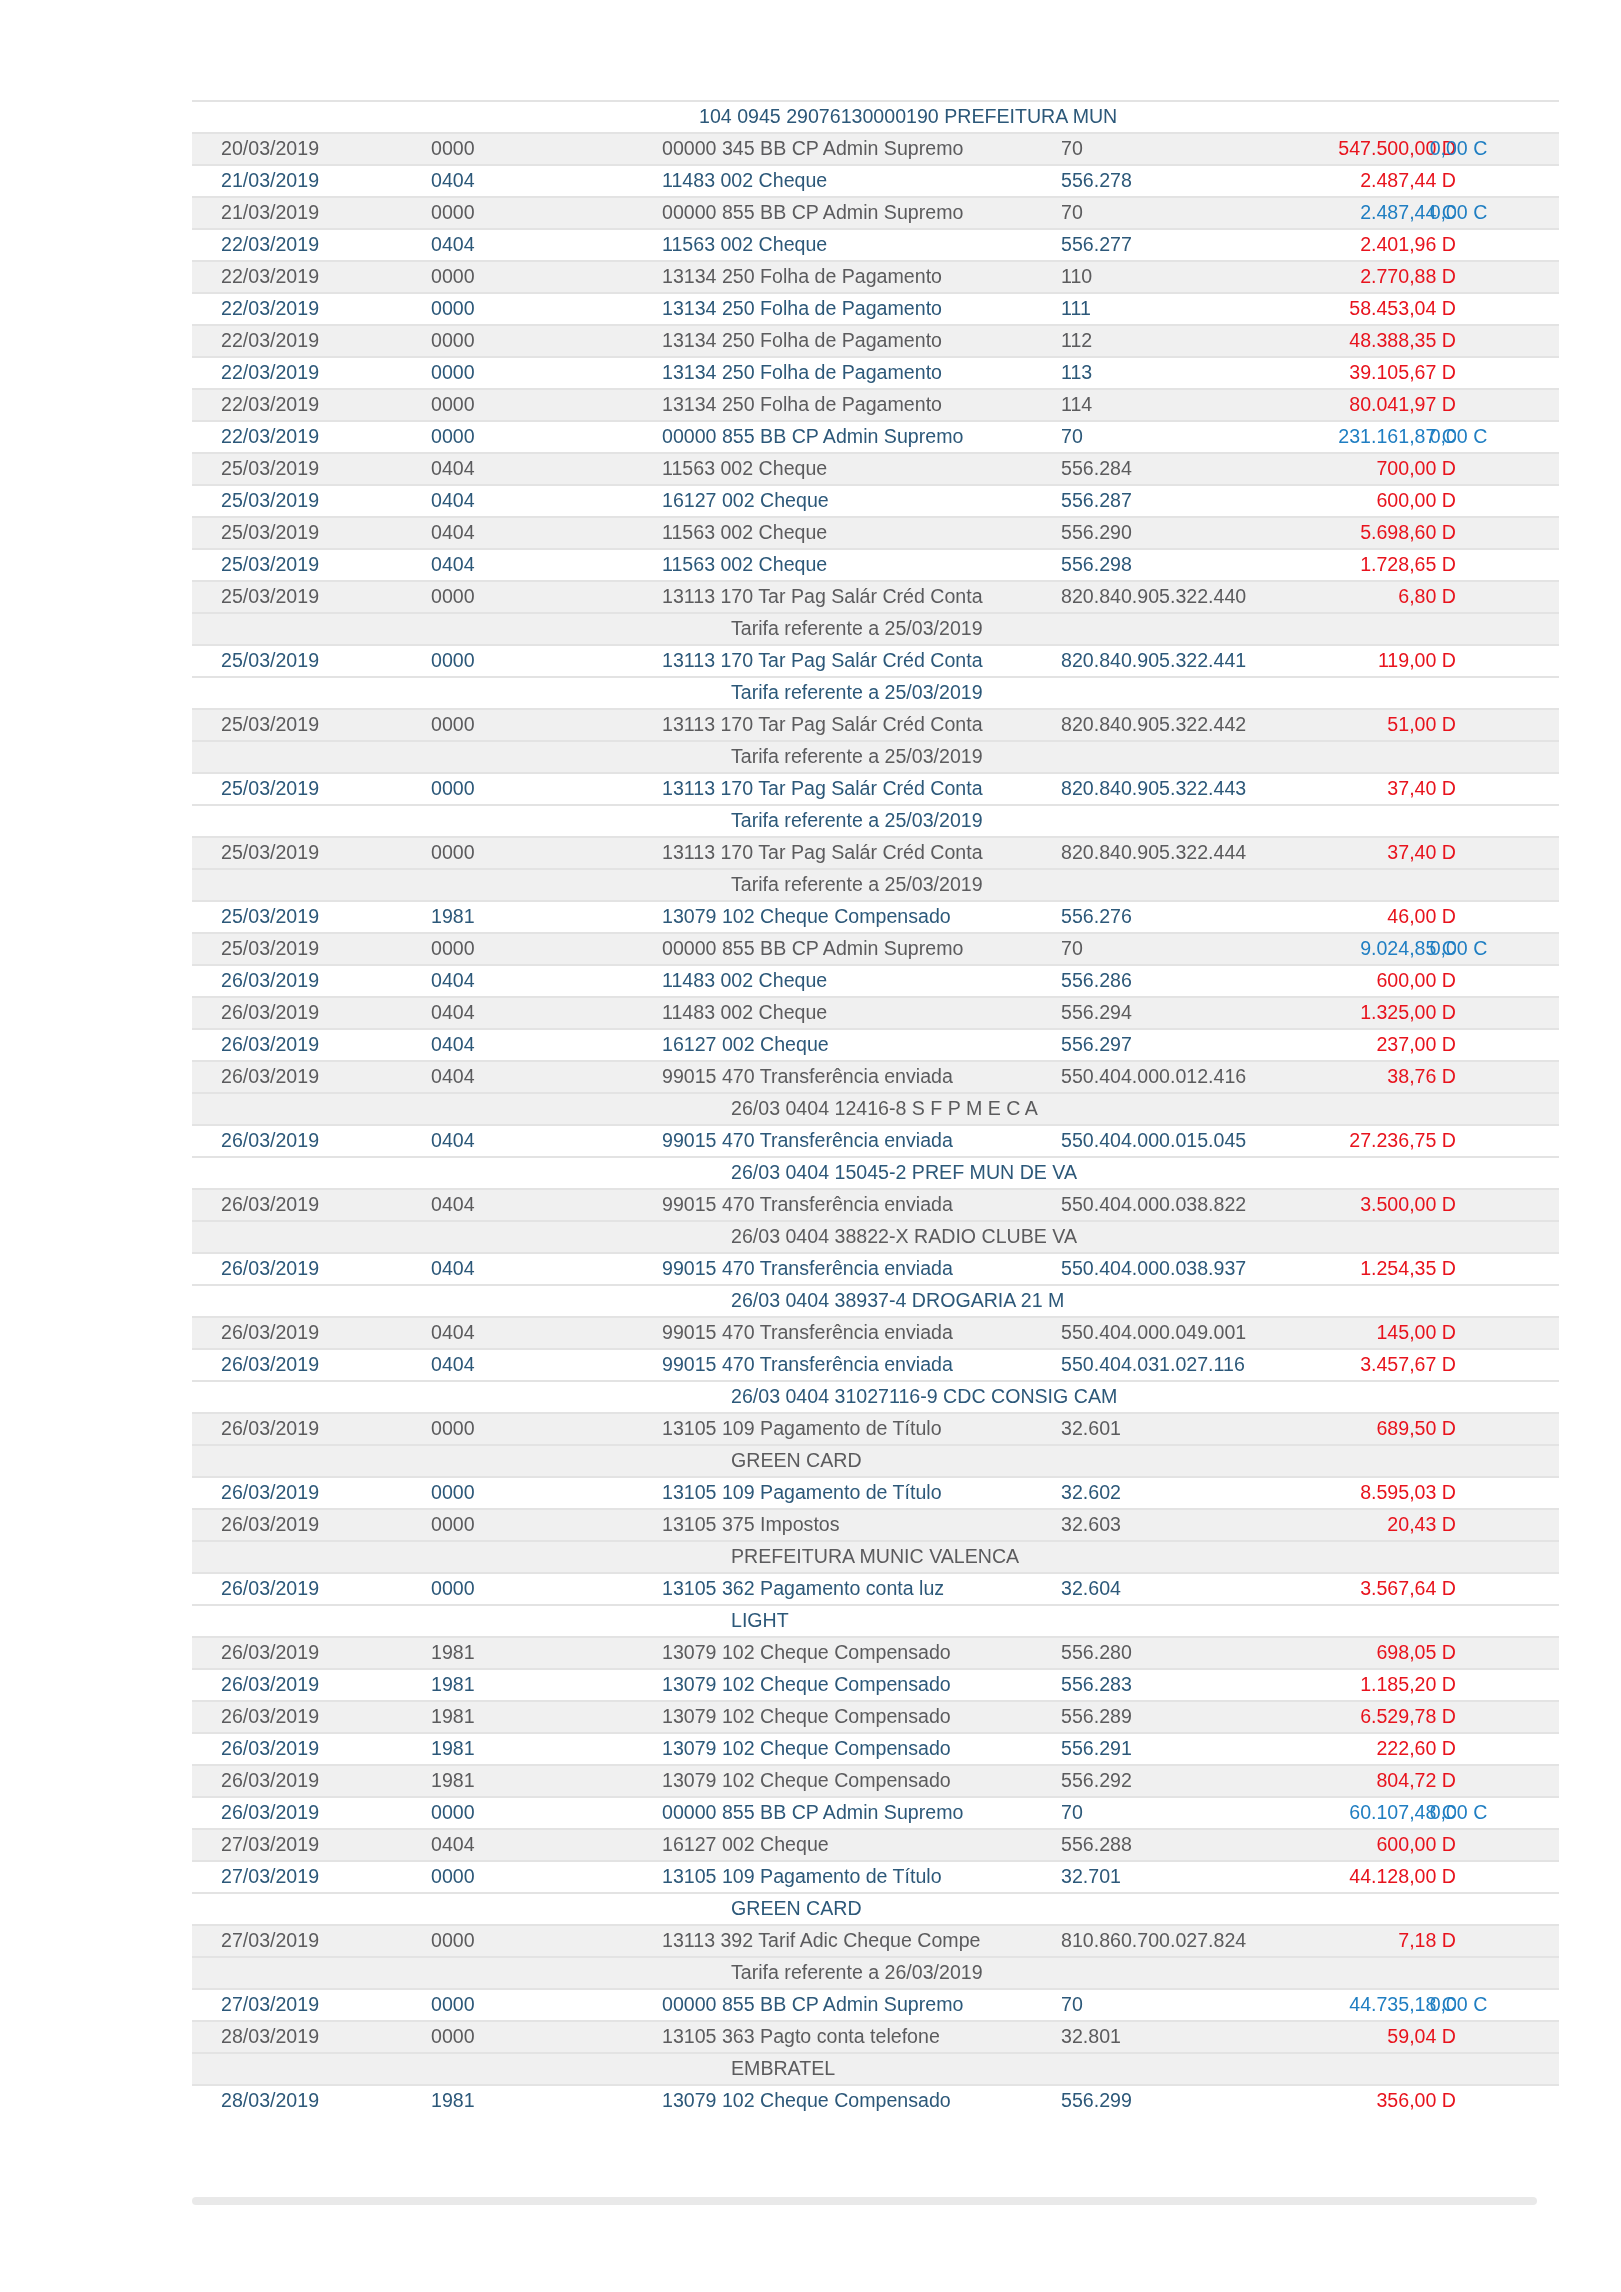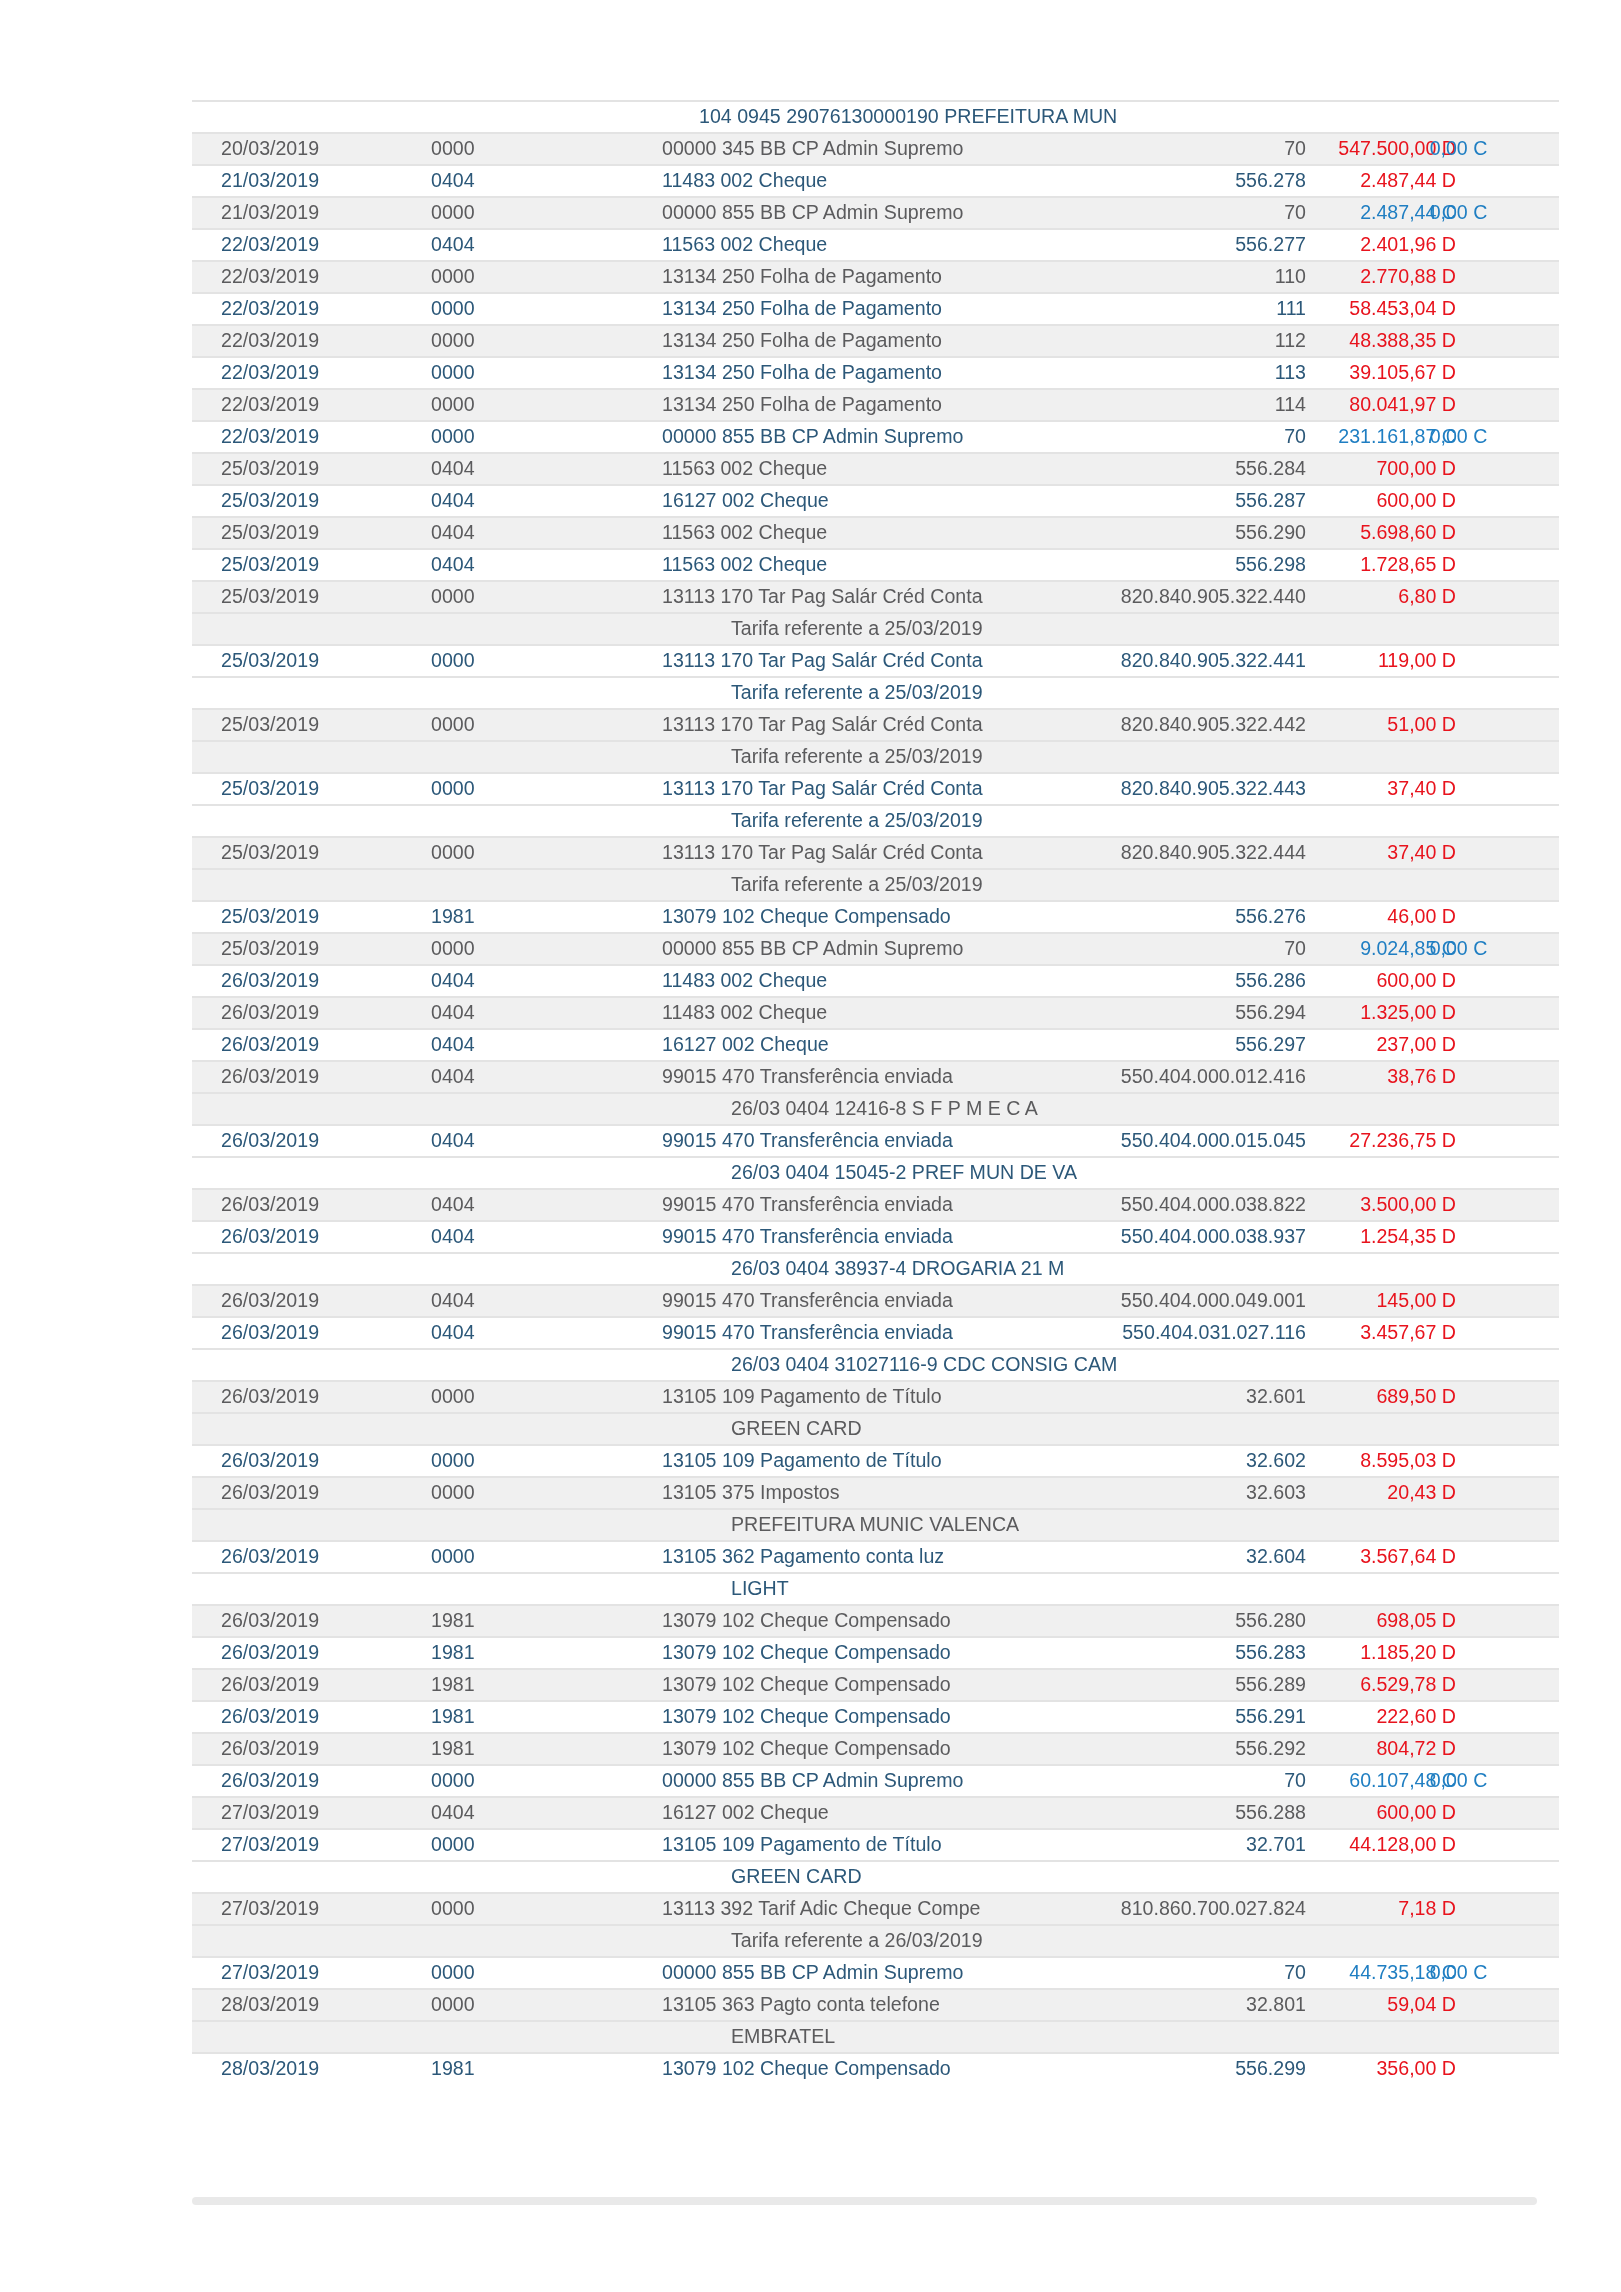--- a/index.html
+++ b/index.html
@@ -26,21 +26,21 @@
     white-space:nowrap;
   }
   .line.gray{background:var(--stripe,#f0f0f0);}
   .line.white{background:#ffffff;}
   .line span{position:absolute;top:0;height:29px;}
   .gray  .txt{color:var(--graytext,#5b5b5d);}
   .white .txt{color:var(--navy,#2c5879);}
   .c-date{left:29px;}
   .c-branch{left:239px;width:196px;text-align:left;}
   .c-desc{left:470px;}
-  .c-doc{left:869px;width:245px;text-align:right;}
+  .c-doc{left:869px;width:245px;text-align:left;}
   .c-val1{left:1019px;width:245px;text-align:right;}
   .c-val2{left:1193px;width:147px;text-align:center;}
   .c-header{left:507px;}
   .c-detail{left:539px;}
   .val.debit{color:var(--debit,#e8131d) !important;}
   .val.credit{color:var(--credit,#1f7ec2) !important;}
   .table-end{
     position:absolute;
     left:150px;top:2197px;
     width:1345px;height:7.8px;
@@ -288,20 +288,23 @@
     <span class="txt c-detail">26/03 0404 15045-2 PREF MUN DE VA</span>
   </div>
       <div class="line gray">
     <span class="txt c-date">26/03/2019</span>
     <span class="txt c-branch">0404</span>
     <span class="txt c-desc">99015 470 Transferência enviada</span>
     <span class="txt c-doc">550.404.000.038.822</span>
     <span class="txt c-val1 val debit">3.500,00 D</span>
 
   </div>
+      <div class="line gray">
+    <span class="txt c-detail">26/03 0404 38822-X RADIO CLUBE VA</span>
+  </div>
       <div class="line white">
     <span class="txt c-date">26/03/2019</span>
     <span class="txt c-branch">0404</span>
     <span class="txt c-desc">99015 470 Transferência enviada</span>
     <span class="txt c-doc">550.404.000.038.937</span>
     <span class="txt c-val1 val debit">1.254,35 D</span>
 
   </div>
       <div class="line white">
     <span class="txt c-detail">26/03 0404 38937-4 DROGARIA 21 M</span>

